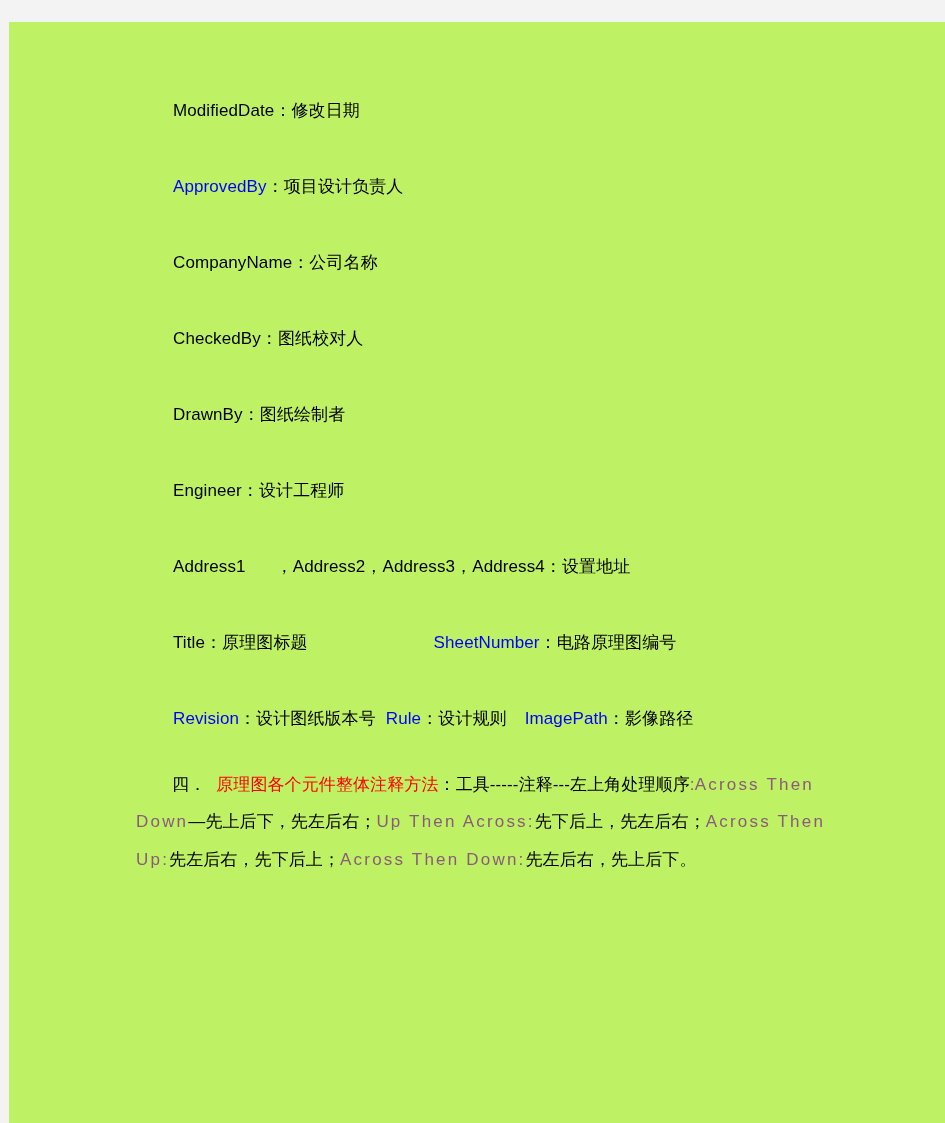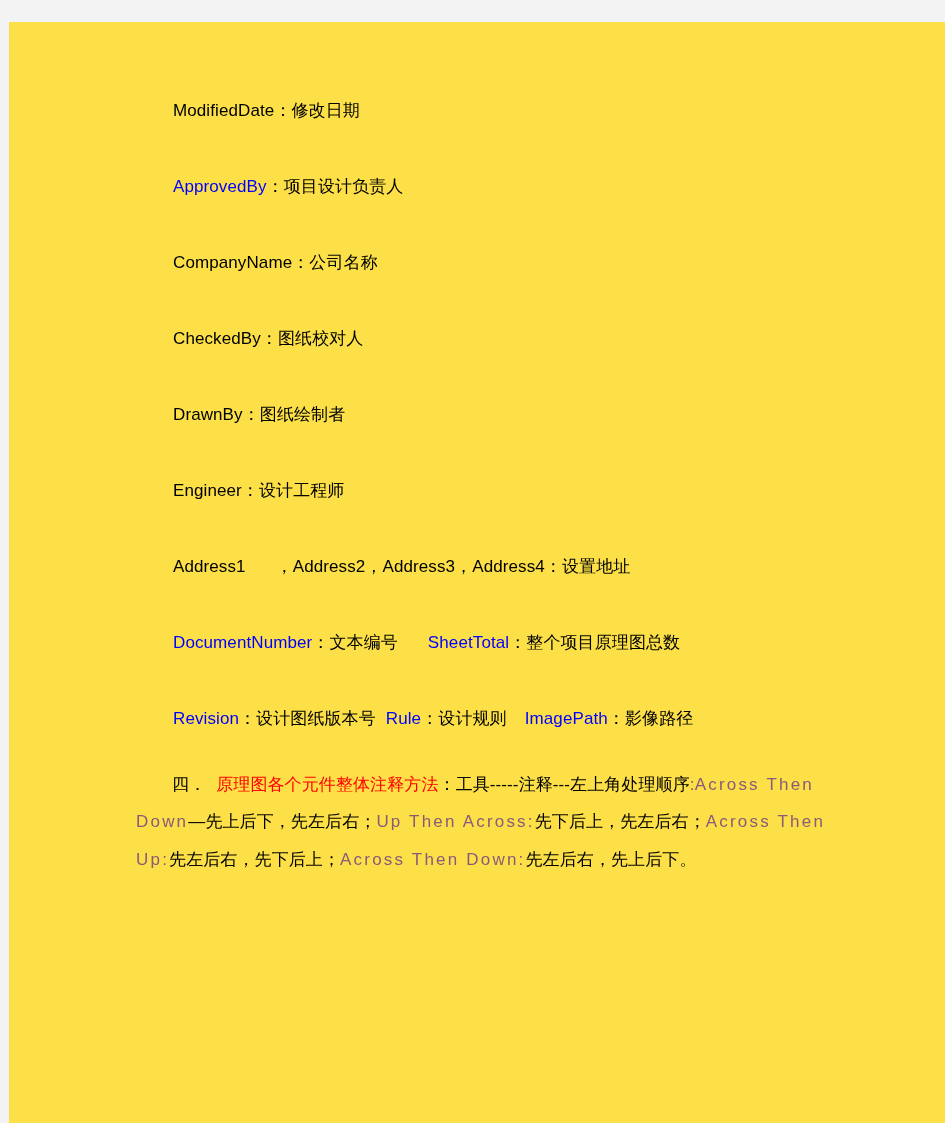--- a/index.html
+++ b/index.html
@@ -12,21 +12,21 @@
     background: #f3f3f4;
     font-family: "Liberation Sans", "DejaVu Sans", sans-serif;
     overflow: hidden;
   }
   .page {
     position: absolute;
     left: 9px;
     top: 22px;
     width: 936px;
     height: 1101px;
-    background: #fde047;
+    background: #bef264;
     overflow: hidden;
   }
   .content {
     position: absolute;
     left: 119px;
     top: 78px;
     width: 700px;
   }
   .field-line {
     font-size: 17px;
@@ -95,21 +95,21 @@
 
     <p class="field-line"><span>CheckedBy</span><span>：</span><span>图纸校对人</span></p>
 
     <p class="field-line"><span>DrawnBy</span><span>：</span><span>图纸绘制者</span></p>
 
     <p class="field-line"><span>Engineer</span><span>：</span><span>设计工程师</span></p>
 
 
     <p class="field-line"><span>Address1</span><span class="gap-sm"></span><span>，</span><span>Address2</span><span>，</span><span>Address3</span><span>，</span><span>Address4</span><span>：</span><span>设置地址</span></p>
 
+    <p class="field-line"><span>Title</span><span>：</span><span>原理图标题</span><span class="gap-lg"></span><span class="kw-blue">SheetNumber</span><span>：</span><span>电路原理图编号</span></p>
 
-    <p class="field-line"><span class="kw-blue">DocumentNumber</span><span>：</span><span>文本编号</span><span class="gap-sm"></span><span class="kw-blue">SheetTotal</span><span>：</span><span>整个项目原理图总数</span></p>
 
     <p class="field-line tight"><span class="kw-blue">Revision</span><span>：</span><span>设计图纸版本号</span><span class="gap-xs"></span><span class="kw-blue">Rule</span><span>：</span><span>设计规则</span><span class="gap-md"></span><span class="kw-blue">ImagePath</span><span>：</span><span>影像路径</span></p>
 
     <p class="para"><span class="num-cn">四．</span><span class="gap-xs"></span><span class="kw-red">原理图各个元件整体注释方法</span><span>：</span><span>工具-----注释---左上角处理顺序</span><span class="kw-mauve">:</span><span class="kw-mauve sp-wide">Across Then Down</span><span>—</span><span>先上后下，先左后右；</span><span class="kw-mauve sp-wide">Up Then Across:</span><span>先下后上，先左后右；</span><span class="kw-mauve sp-wide">Across Then Up:</span><span>先左后右，先下后上；</span><span class="kw-mauve sp-wide">Across Then Down:</span><span>先左后右，先上后下。</span></p>
 
   </div>
 </div>
 
 </body></html>

